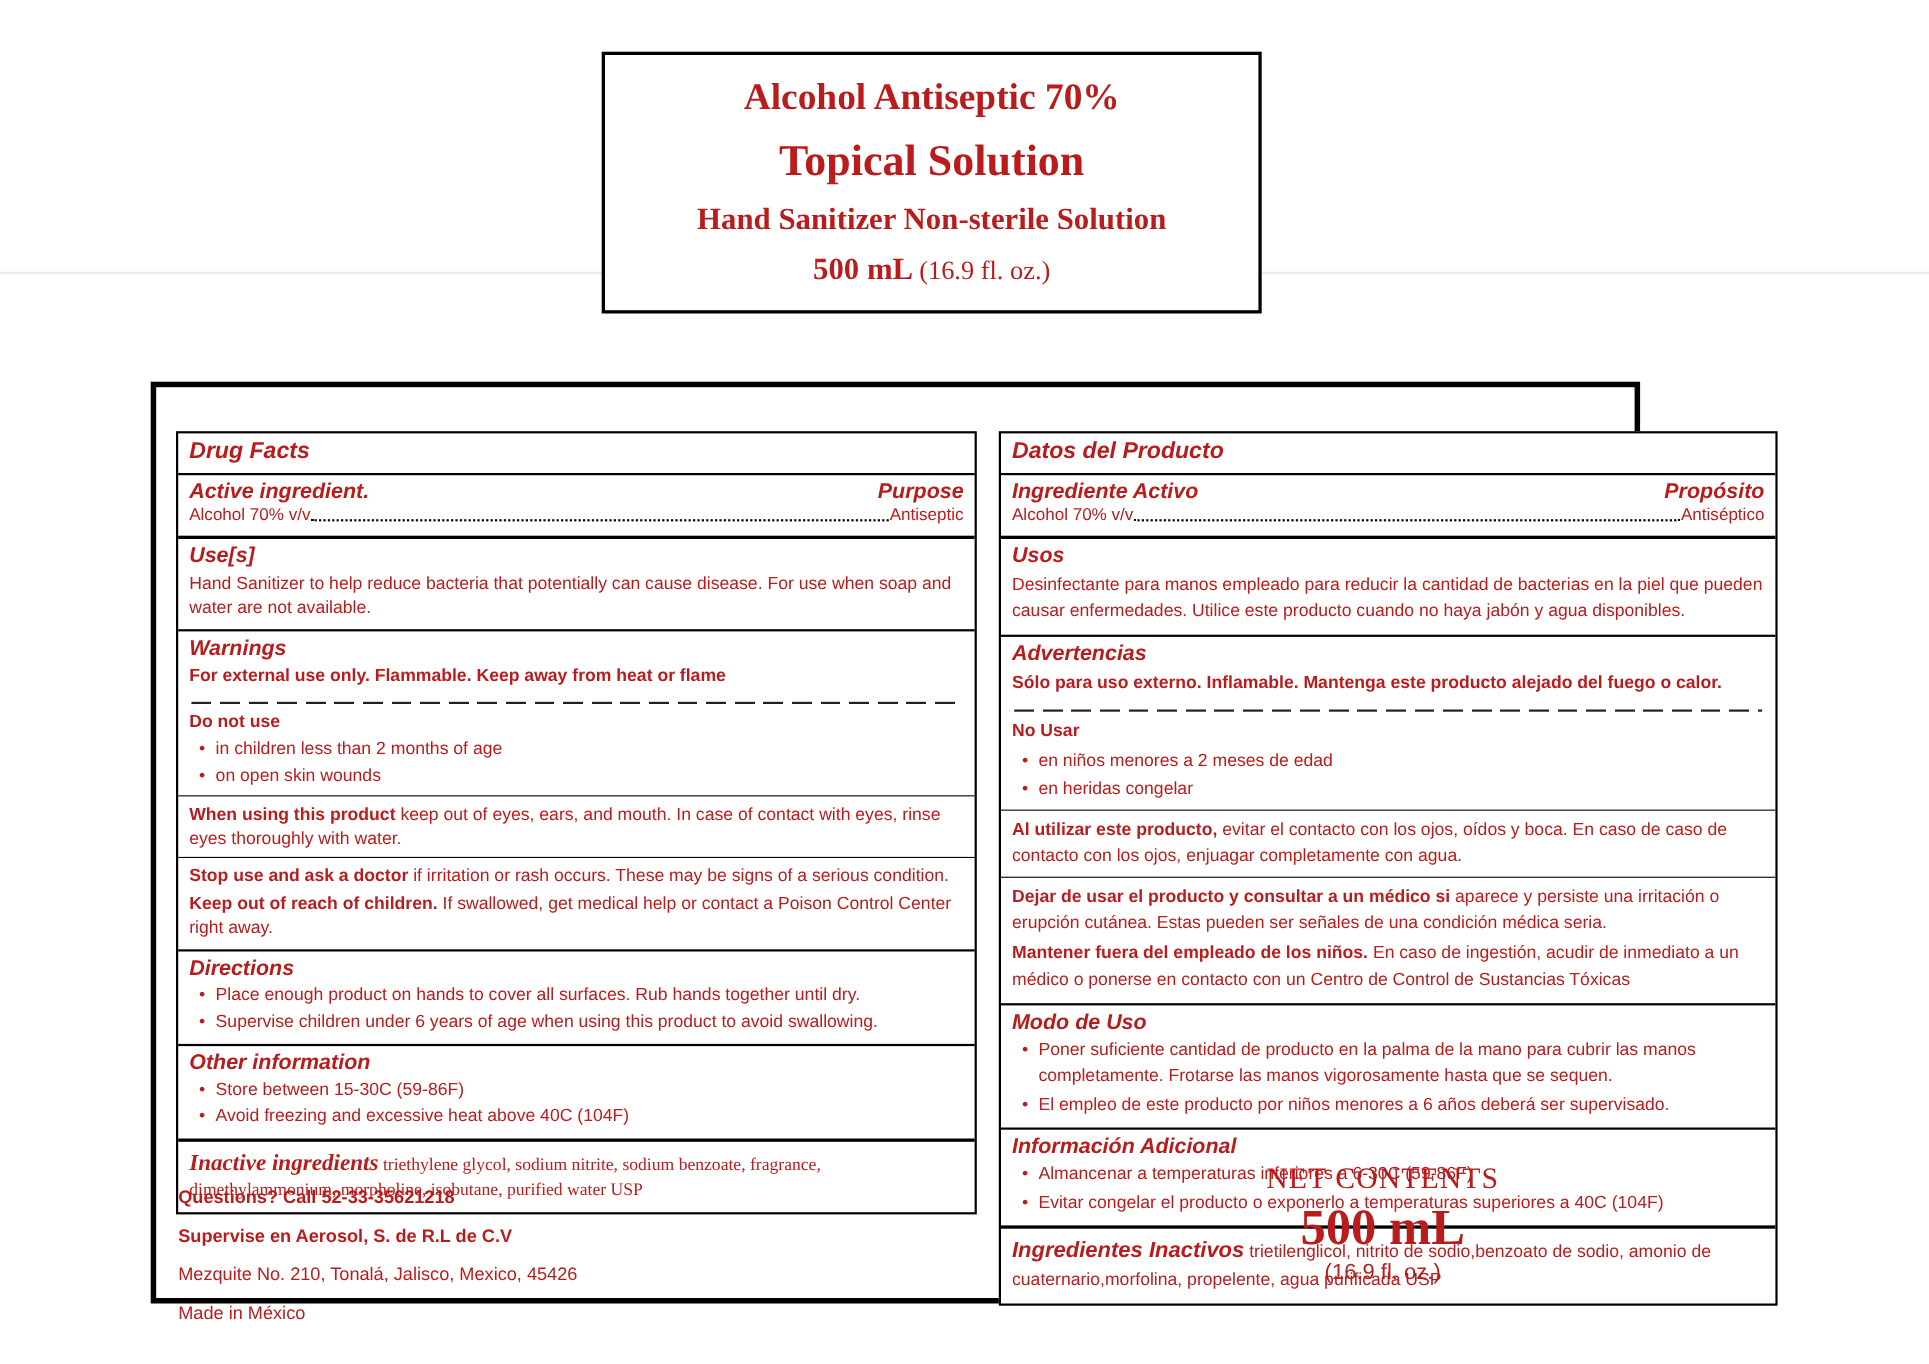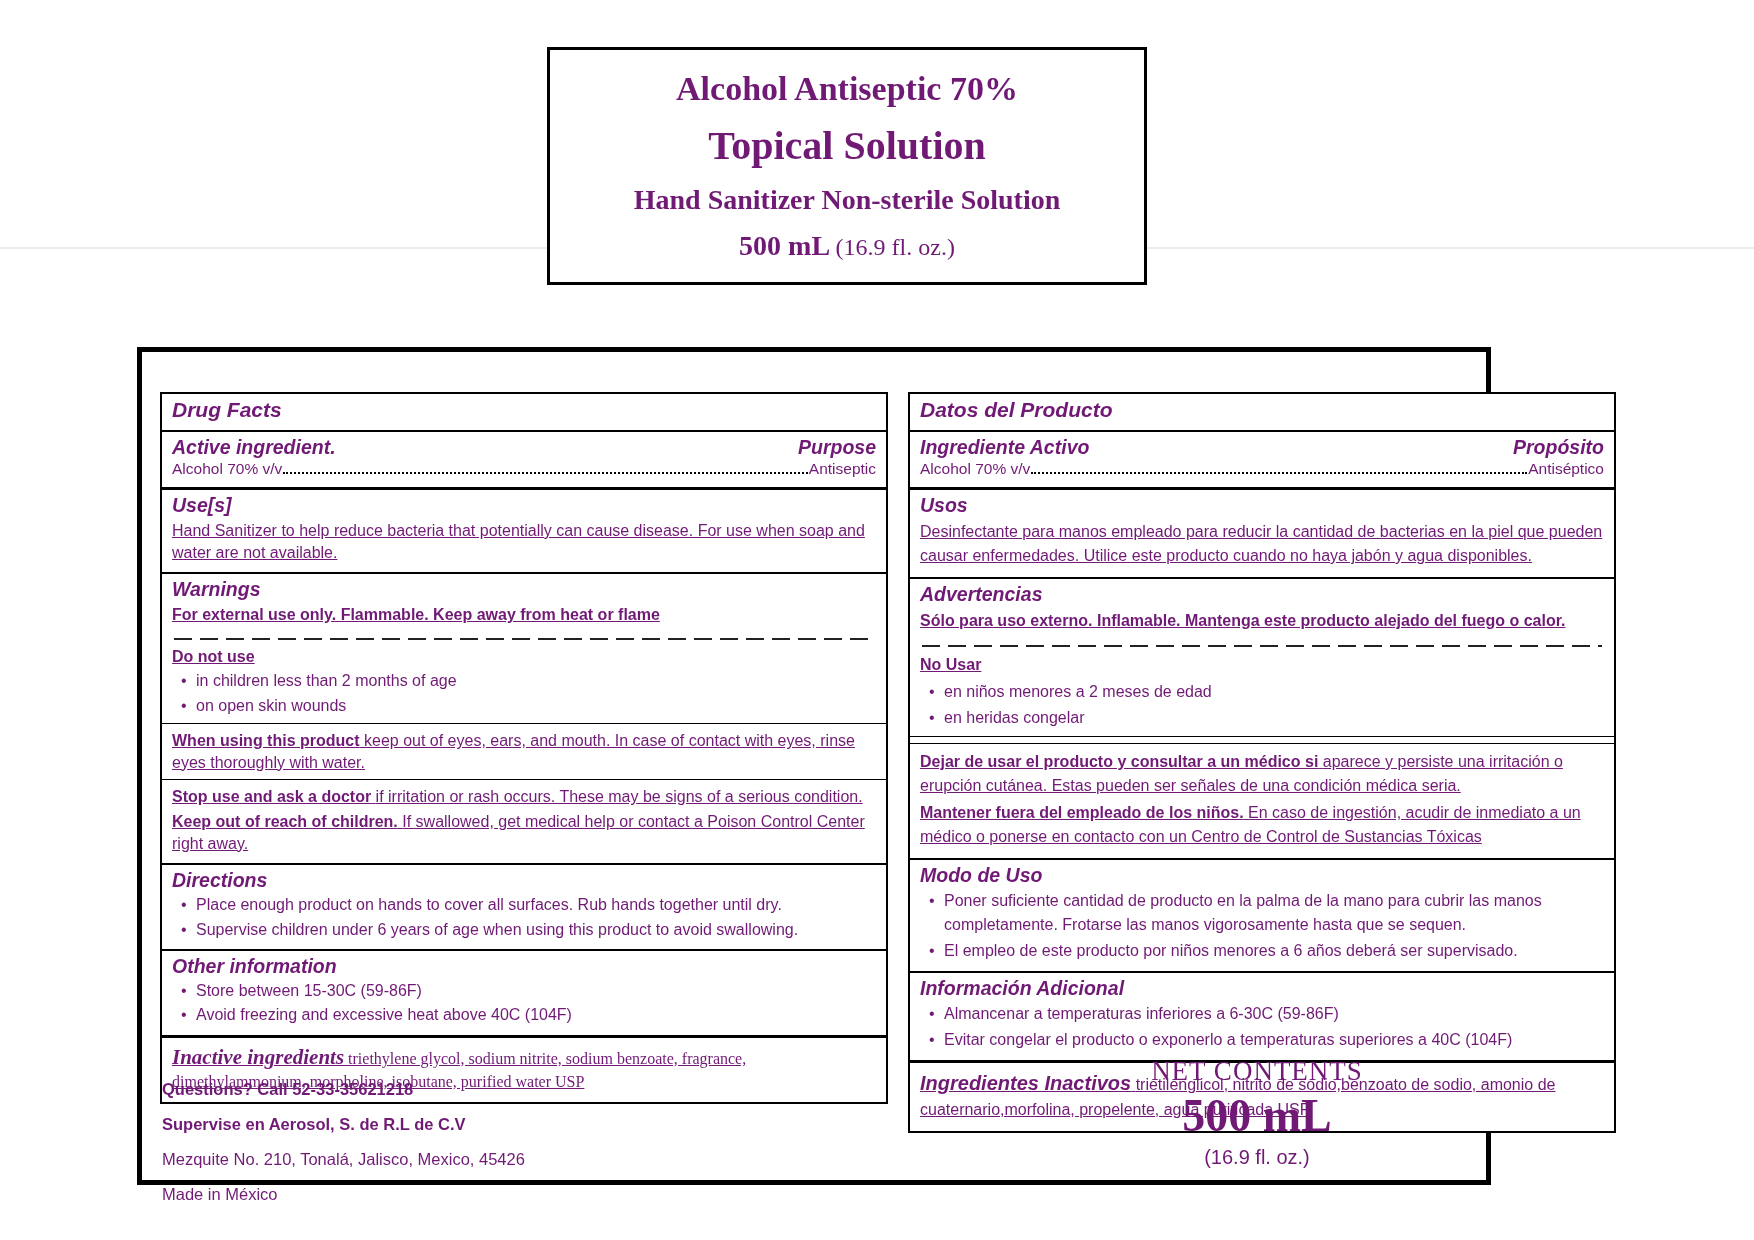--- a/index.html
+++ b/index.html
@@ -1,17 +1,17 @@
 <!DOCTYPE html>
 <html><head>
 <meta charset="utf-8">
 <style>
   html,body{margin:0;padding:0;background:#fff;}
   .page{position:relative;width:1754px;height:1240px;background:#ffffff;
-        font-family:"Liberation Sans",sans-serif;color:#701a75;overflow:hidden;border-radius:32px;}
+        font-family:"Liberation Sans",sans-serif;color:#b91c1c;overflow:hidden;border-radius:32px;}
 
   
   .scan-line{position:absolute;top:247px;left:0;width:100%;border-top:2px solid #ececec;}
 
   
   .title-box{position:absolute;left:547px;top:47px;width:600px;height:238px;
              border:3px solid #000;background:#fff;box-sizing:border-box;
              display:flex;flex-direction:column;justify-content:space-evenly;align-items:center;
              text-align:center;font-family:"Liberation Serif",serif;font-weight:bold;padding:6px 4px;}
   .t1{font-size:34px;}
@@ -27,21 +27,21 @@
   .panel{position:absolute;border:2px solid #000;background:#fff;box-sizing:border-box;}
   .panel-left{left:18px;top:40px;width:728px;}
   .panel-right{left:766px;top:40px;width:708px;}
 
   .sec{padding:2px 10px 6px;border-top:2px solid #000;}
   .sec.first{border-top:none;}
   .sec.thick{border-top-width:3px;}
 
   h2{margin:2px 0;font-size:21px;font-style:italic;font-weight:bold;}
   h3{margin:2px 0;font-size:19.5px;font-style:italic;font-weight:bold;}
-  .panel p{margin:3px 0;line-height:1.35;font-size:16px;text-decoration:underline;}
+  .panel p{margin:3px 0;line-height:1.35;font-size:16px;}
   .panel-right p{line-height:1.5;}
   .b{font-weight:bold;}
 
   .hdrow{display:flex;justify-content:space-between;font-style:italic;font-weight:bold;
          font-size:19.5px;margin:2px 0 0;}
   .dotrow{display:flex;align-items:flex-end;font-size:15.5px;margin:1px 0 3px;}
   .leader{flex:1;border-bottom:2px dotted #000;margin:0 1px 4px;}
 
   .dashrule{height:2px;background:repeating-linear-gradient(90deg,#222 0 18px,transparent 18px 26px);
             margin:12px 2px 6px;}
@@ -169,20 +169,21 @@
       <div class="sec">
         <h3>Advertencias</h3>
         <p class="b">Sólo para uso externo. Inflamable. Mantenga este producto alejado del fuego o calor.</p>
         <div class="dashrule"></div>
         <p class="b">No Usar</p>
         <ul class="bul">
           <li><span>en niños menores a 2 meses de edad</span></li>
           <li><span>en heridas congelar</span></li>
         </ul>
         <div class="thinline"></div>
+        <p><b>Al utilizar este producto,</b> <span>evitar el contacto con los ojos, oídos y boca. En caso de caso de contacto con los ojos, enjuagar completamente con agua.</span></p>
         <div class="thinline"></div>
         <p><b>Dejar de usar el producto y consultar a un médico si</b> <span>aparece y persiste una irritación o erupción cutánea. Estas pueden ser señales de una condición médica seria.</span></p>
         <p><b>Mantener fuera del empleado de los niños.</b> <span>En caso de ingestión, acudir de inmediato a un médico o ponerse en contacto con un Centro de Control de Sustancias Tóxicas</span></p>
       </div>
 
       <div class="sec">
         <h3>Modo de Uso</h3>
         <ul class="bul">
           <li><span>Poner suficiente cantidad de producto en la palma de la mano para cubrir las manos completamente. Frotarse las manos vigorosamente hasta que se sequen.</span></li>
           <li><span>El empleo de este producto por niños menores a 6 años deberá ser supervisado.</span></li>

